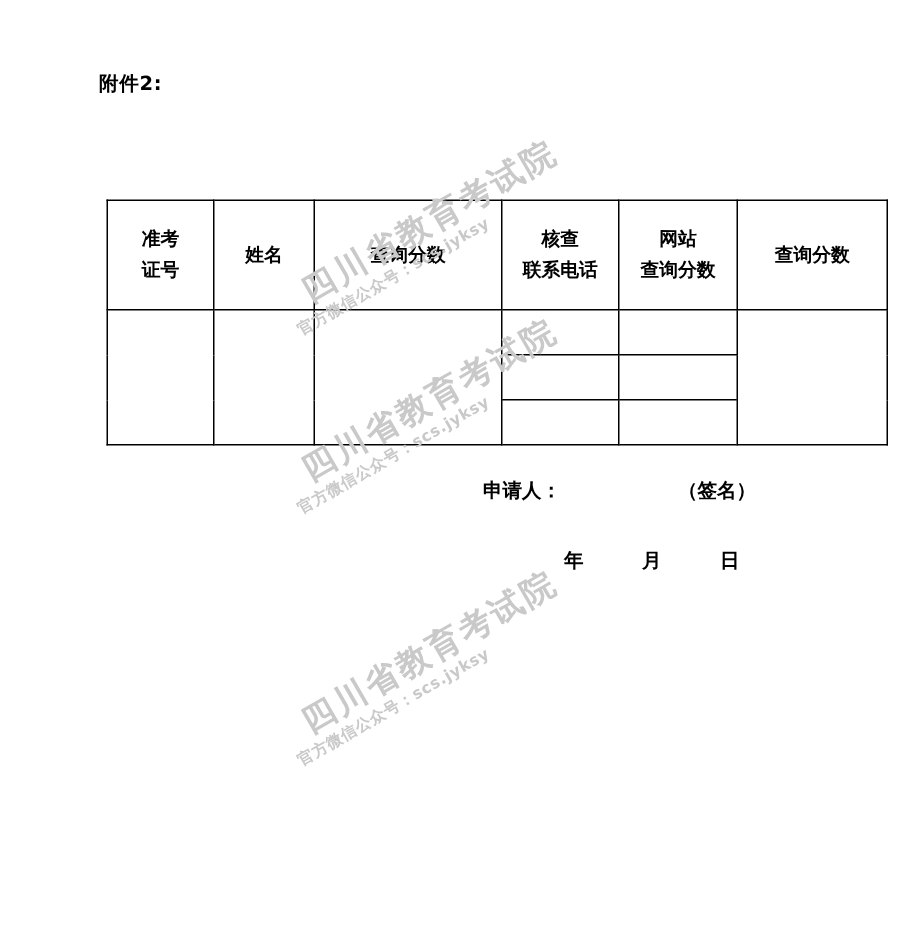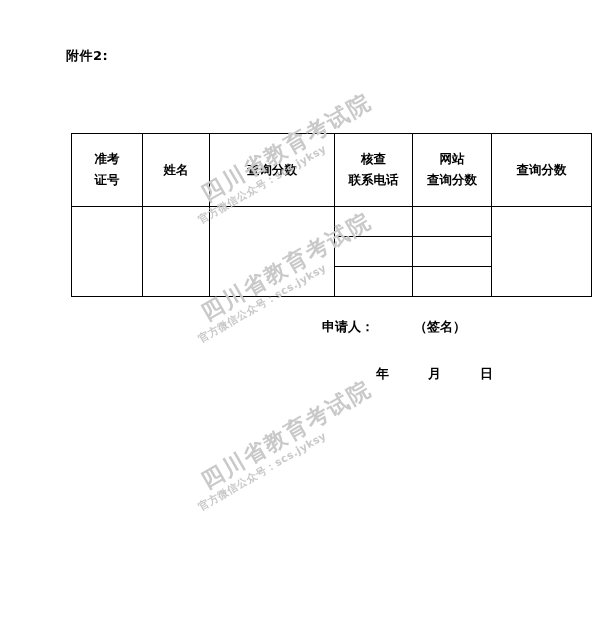--- a/index.html
+++ b/index.html
@@ -75,21 +75,21 @@
     font-size: 13px;
     font-weight: bold;
   }
   .applicant-label {
     position: absolute;
     left: 322px;
     top: 0;
   }
   .sign-label {
     position: absolute;
-    left: 414px;
+    left: 452px;
     top: 0;
   }
   .date-line {
     position: absolute;
     left: 0;
     top: 365px;
     width: 606px;
     font-size: 13px;
     font-weight: bold;
   }

